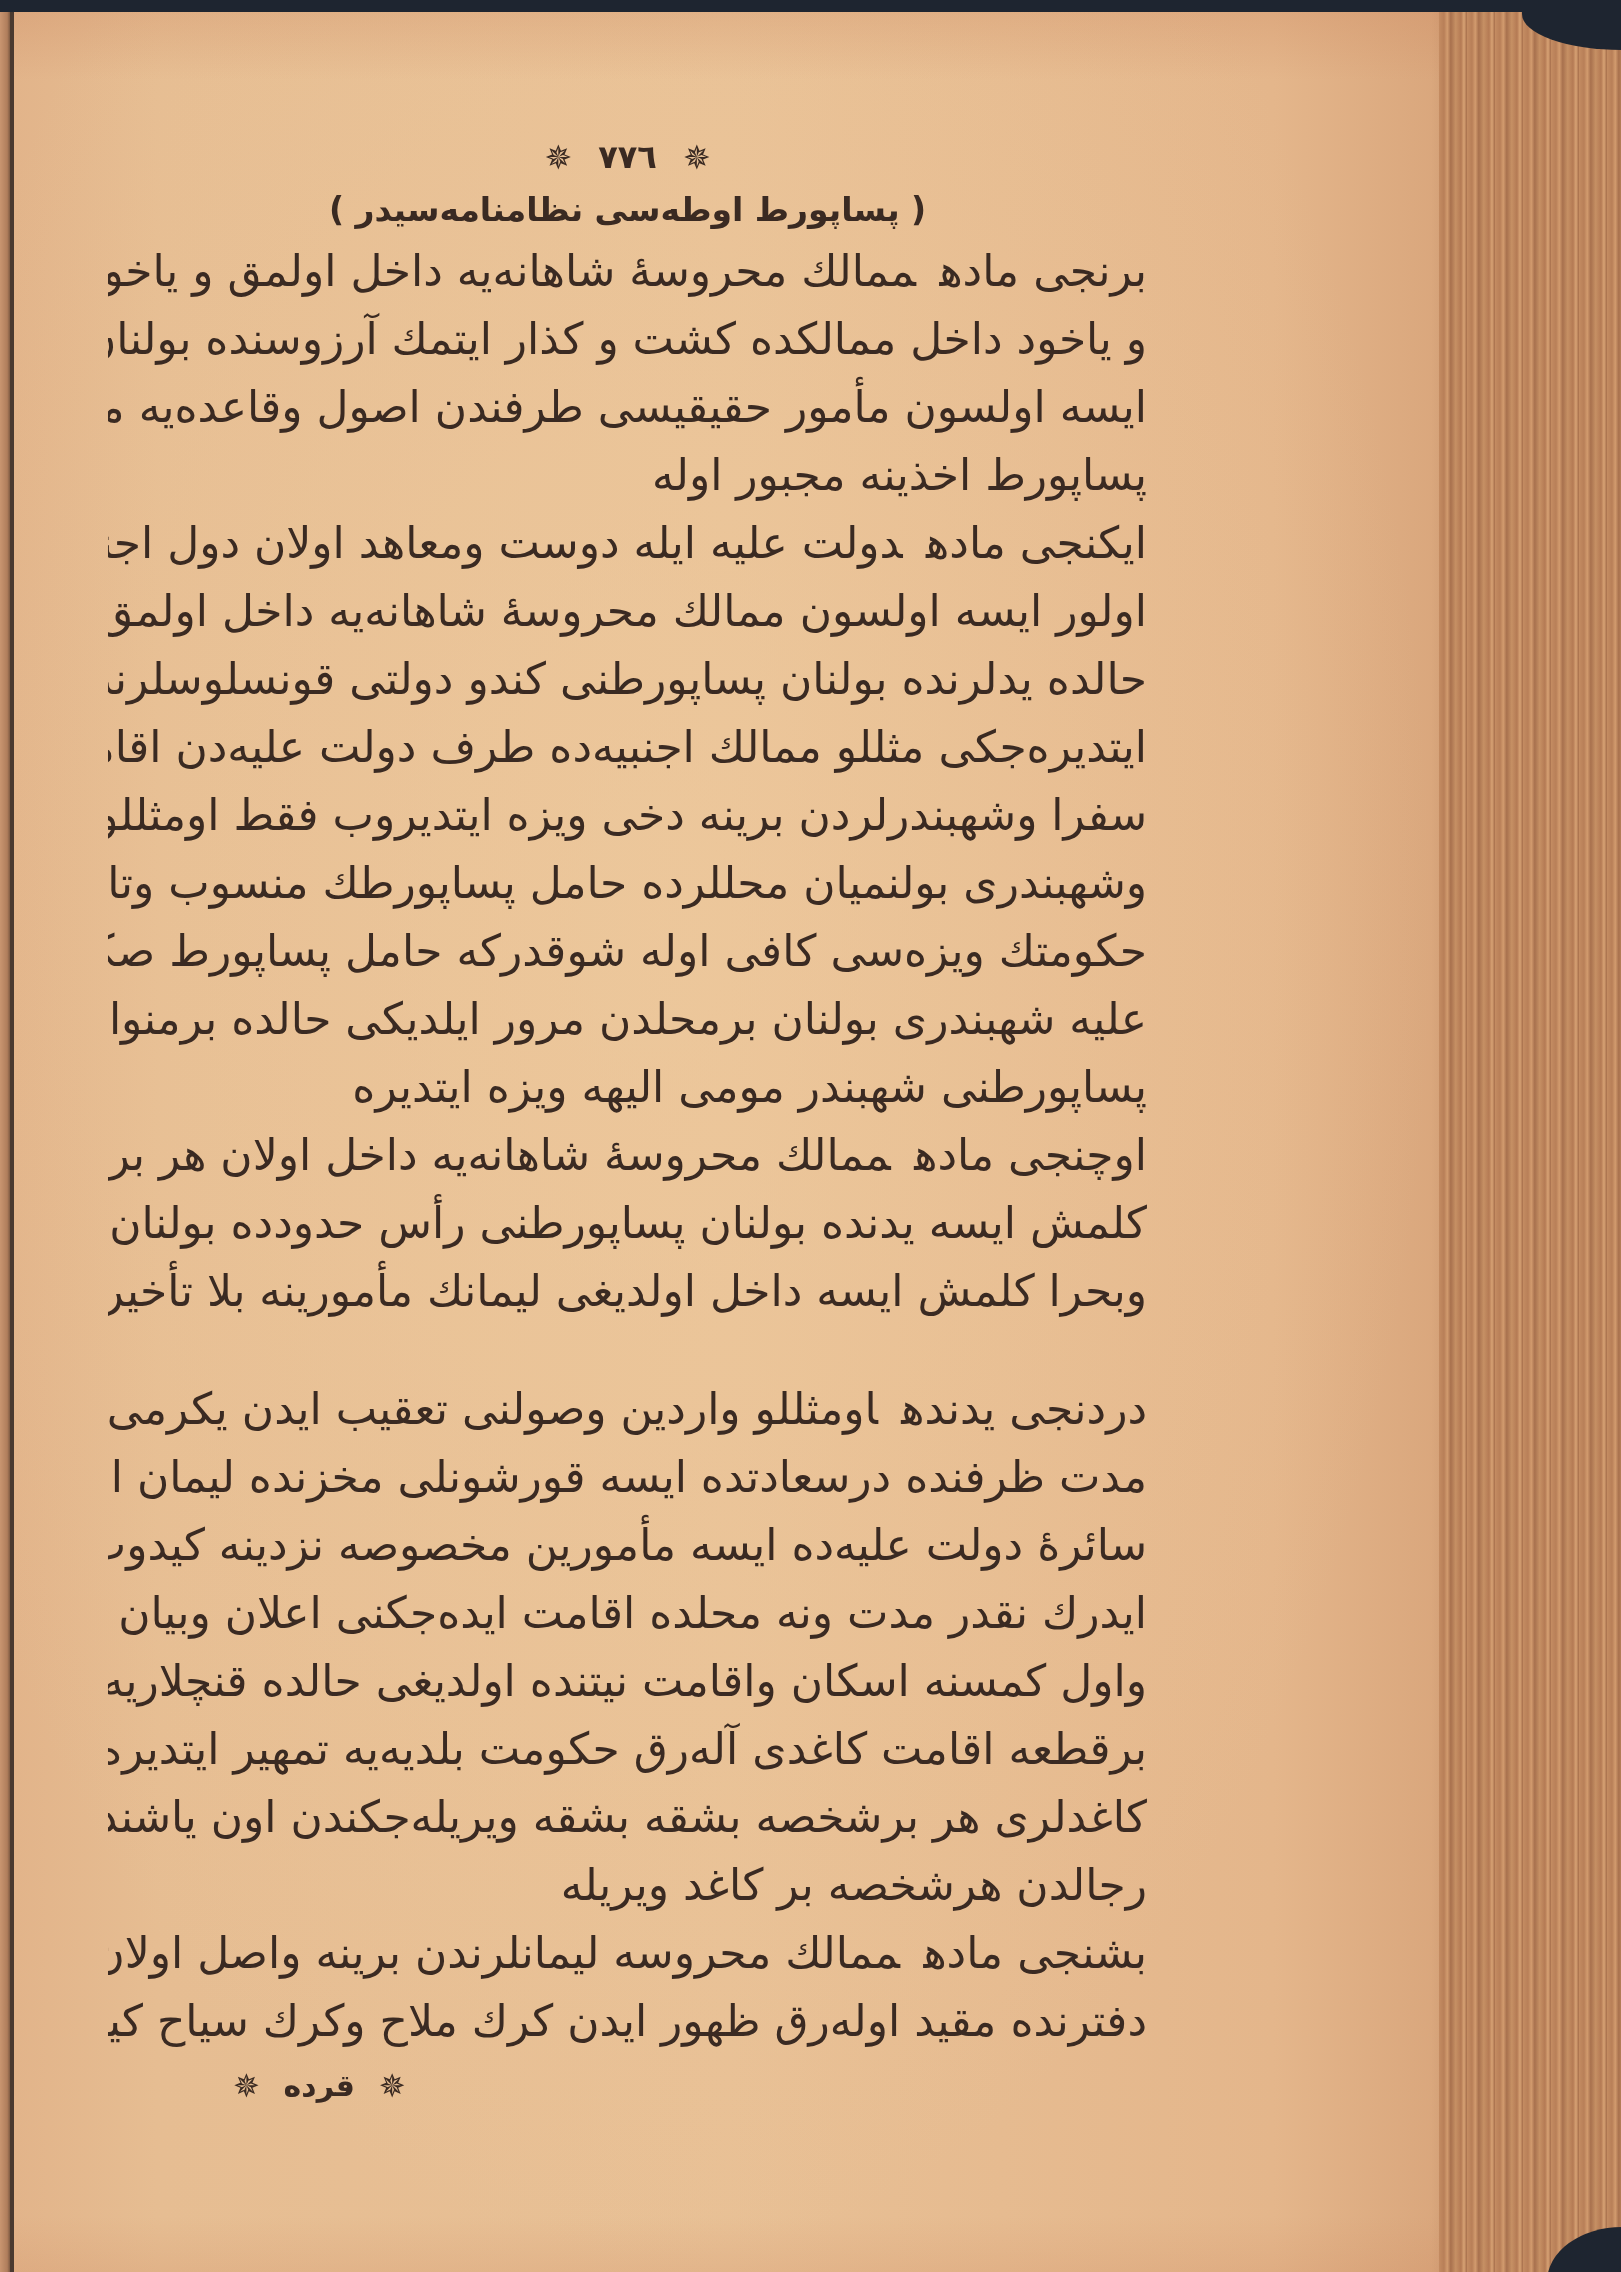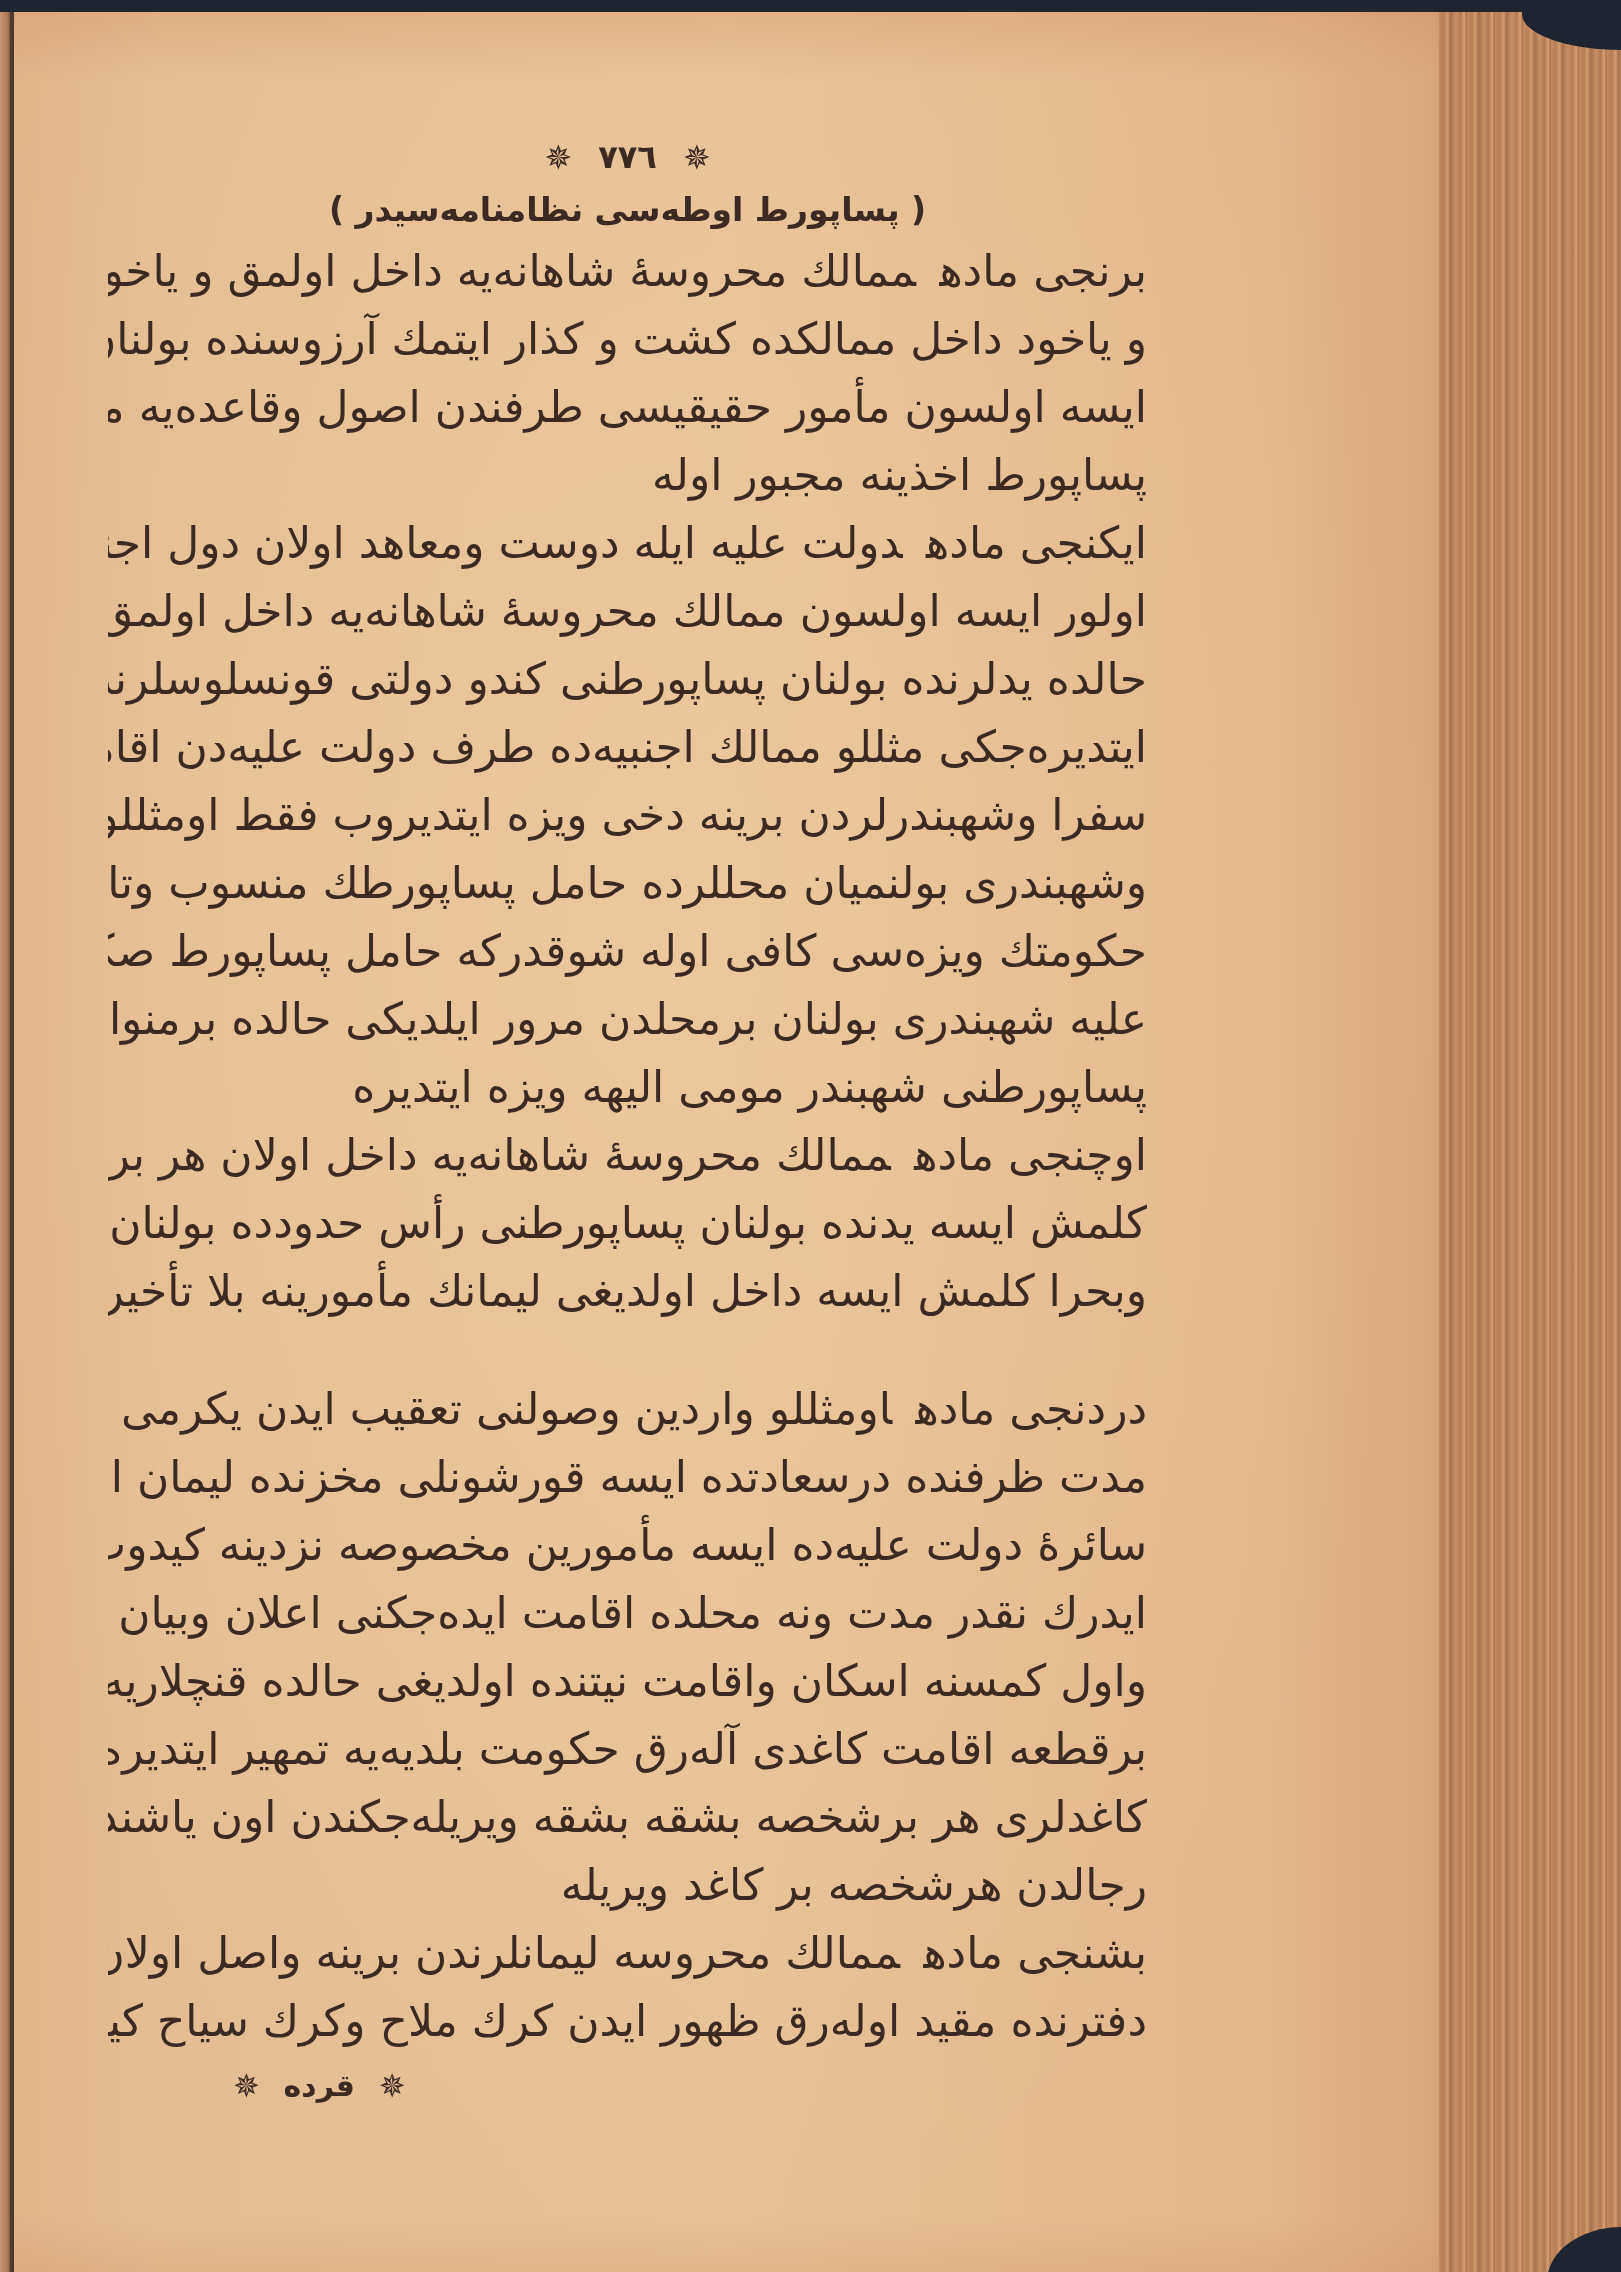--- a/index.html
+++ b/index.html
@@ -192,21 +192,21 @@
 
     <div class="article">
       <div class="line"><span class="label">اوچنجی ماده</span><span>ممالك محروسهٔ شاهانه‌یه داخل اولان هر برشخص اکر برا</span></div>
       <div class="line">کلمش ایسه یدنده بولنان پساپورطنی رأس حدودده بولنان مأمور مخصوصه</div>
       <div class="line">وبحرا کلمش ایسه داخل اولدیغی لیمانك مأمورینه بلا تأخیر ابراز ایده</div>
     </div>
 
     <div class="gap"></div>
 
     <div class="article">
-      <div class="line"><span class="label">دردنجی ماده</span><span>اومثللو واردین وصولنی تعقیب ایدن یکرمی درت ساعت</span></div>
+      <div class="line"><span class="label">دردنجی یدنده</span><span>اومثللو واردین وصولنی تعقیب ایدن یکرمی درت ساعت</span></div>
       <div class="line">مدت ظرفنده درسعادتده ایسه قورشونلی مخزنده لیمان اوطه‌سنه وایالات</div>
       <div class="line">سائرهٔ دولت علیه‌ده ایسه مأمورین مخصوصه نزدینه کیدوب اثبات وجود</div>
       <div class="line">ایدرك نقدر مدت ونه محلده اقامت ایده‌جکنی اعلان وبیان ایلدکدنصکره</div>
       <div class="line">واول کمسنه اسکان واقامت نیتنده اولدیغی حالده قنچلاریه‌سی طرفندن</div>
       <div class="line">برقطعه اقامت کاغدی آله‌رق حکومت بلدیه‌یه تمهیر ایتدیره واشبو اقامت</div>
       <div class="line">کاغدلری هر برشخصه بشقه بشقه ویریله‌جکندن اون یاشندن یوقاری</div>
       <div class="line last">رجالدن هرشخصه بر کاغد ویریله</div>
     </div>
 
     <div class="article">

